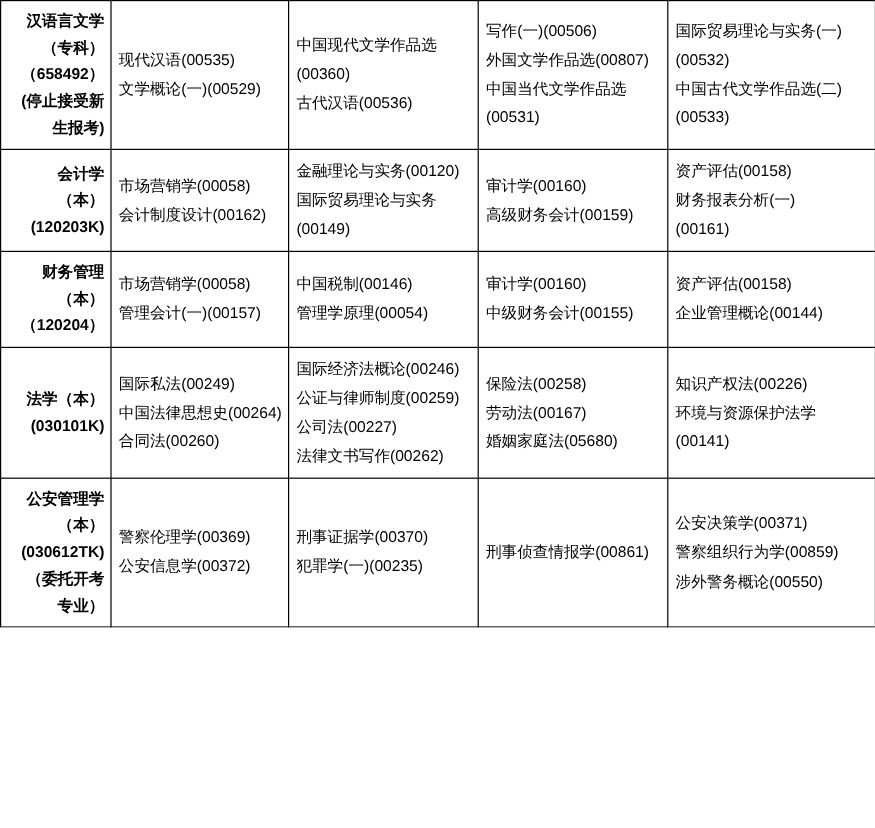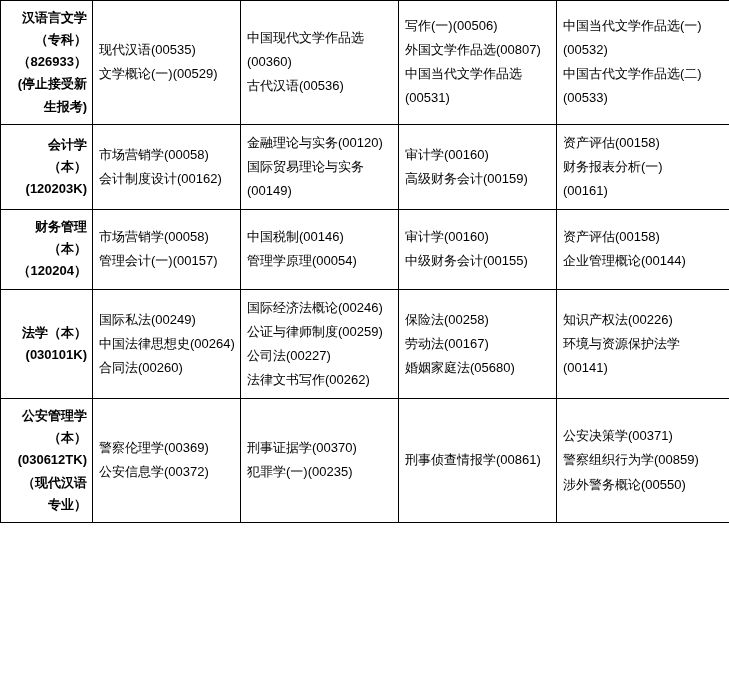--- a/index.html
+++ b/index.html
@@ -54,21 +54,21 @@
     <col class="c2">
     <col class="c3">
     <col class="c4">
   </colgroup>
   <tbody>
     <tr>
       <td class="major">
         <div class="cell-lines">
           <div>汉语言文学</div>
           <div>（专科）</div>
-          <div>（826933）</div>
+          <div>（658492）</div>
           <div>(停止接受新</div>
           <div>生报考)</div>
         </div>
       </td>
       <td>
         <div class="cell-lines">
           <div>现代汉语(00535)</div>
           <div>文学概论(一)(00529)</div>
         </div>
       </td>
@@ -82,21 +82,21 @@
       <td>
         <div class="cell-lines">
           <div>写作(一)(00506)</div>
           <div>外国文学作品选(00807)</div>
           <div>中国当代文学作品选</div>
           <div>(00531)</div>
         </div>
       </td>
       <td>
         <div class="cell-lines">
-          <div>中国当代文学作品选(一)</div>
+          <div>国际贸易理论与实务(一)</div>
           <div>(00532)</div>
           <div>中国古代文学作品选(二)</div>
           <div>(00533)</div>
         </div>
       </td>
     </tr>
 
     <tr>
       <td class="major">
         <div class="cell-lines">
@@ -204,21 +204,21 @@
         </div>
       </td>
     </tr>
 
     <tr>
       <td class="major">
         <div class="cell-lines">
           <div>公安管理学</div>
           <div>（本）</div>
           <div>(030612TK)</div>
-          <div>（现代汉语</div>
+          <div>（委托开考</div>
           <div>专业）</div>
         </div>
       </td>
       <td>
         <div class="cell-lines">
           <div>警察伦理学(00369)</div>
           <div>公安信息学(00372)</div>
         </div>
       </td>
       <td>

